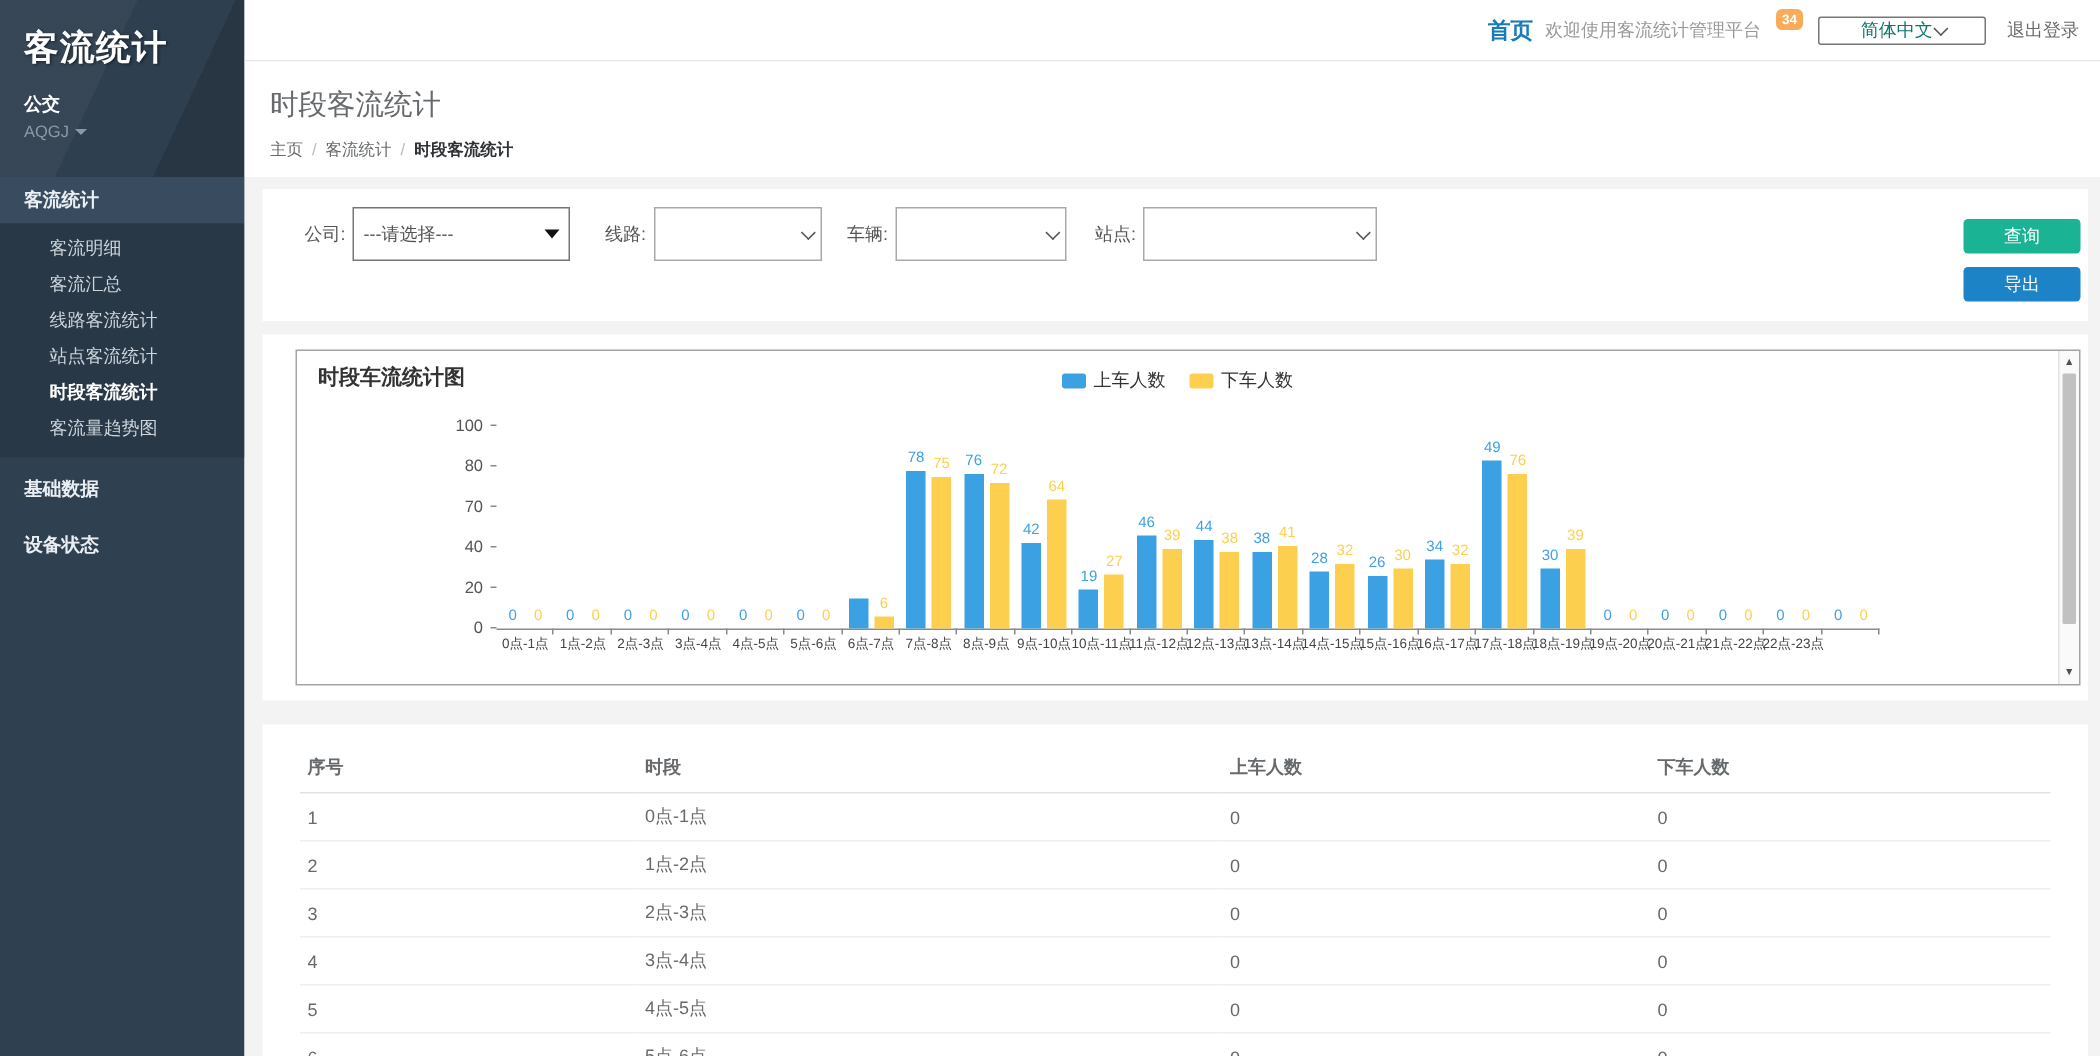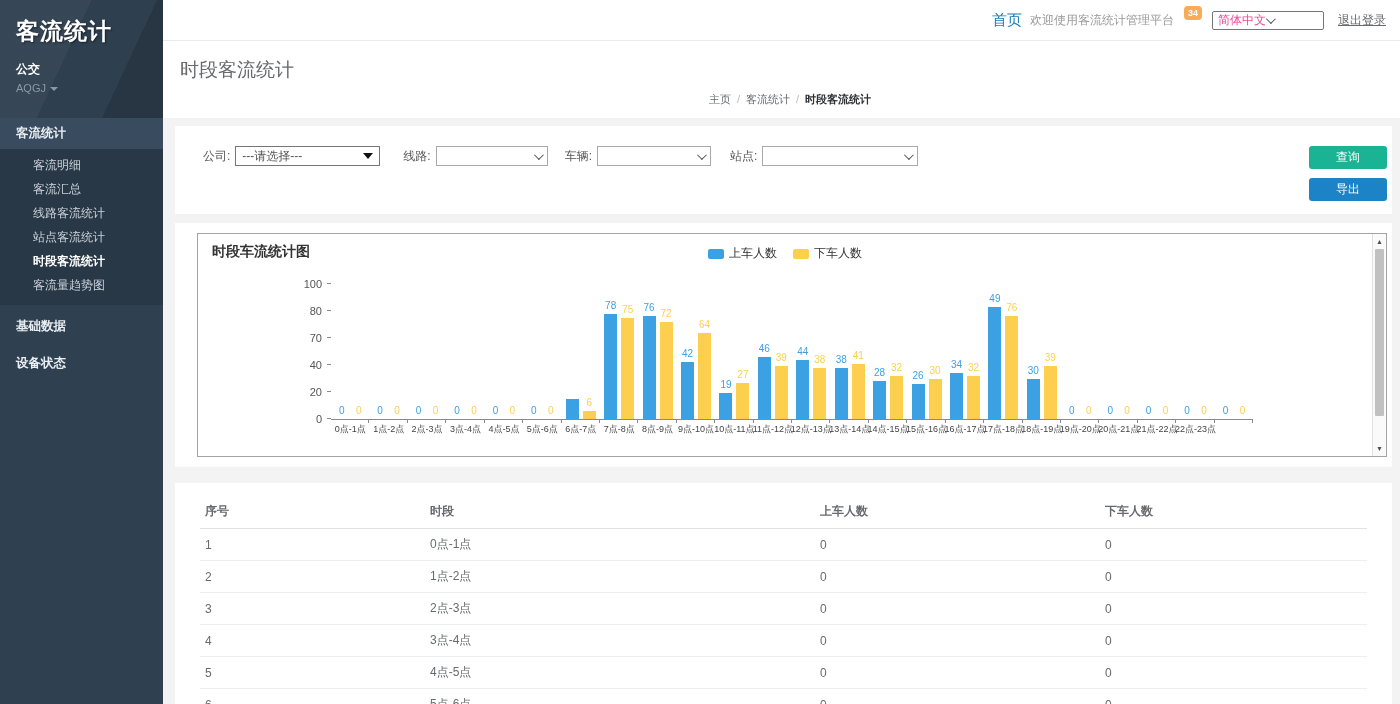--- a/index.html
+++ b/index.html
@@ -24,44 +24,44 @@
   .nav-parent.open { background:#394b5e; }
   .submenu { background:#293846; padding:4px 0 8px 0; }
   .sub-item { height:24px; line-height:24px; padding-left:33px; font-size:12px; color:#ccd4dc; cursor:pointer; }
   .sub-item.active { color:#fff; font-weight:bold; }
 
   
   .main { position:absolute; left:163px; top:0; width:1237px; height:704px; background:#f3f3f4; overflow:hidden; }
 
   .topbar { height:41px; background:#fff; border-bottom:1px solid #e7eaec; display:flex;
     align-items:center; justify-content:flex-end; padding-right:14px; }
-  .home-link { color:#1a7bb9; font-size:15px; font-weight:normal; margin-right:8px; cursor:pointer; }
+  .home-link { color:#1a7bb9; font-size:15px; font-weight:bold; margin-right:8px; cursor:pointer; }
   .welcome { color:#999; font-size:12px; margin-right:10px; }
   .badge { background:#f8ac59; color:#fff; font-size:9px; font-weight:bold; padding:2px 4px;
     border-radius:4px; align-self:flex-start; margin:6px 10px 0 0; }
   .lang-select { width:112px; height:19px; border:1px solid #767676; border-radius:2px; background:#fff;
-    font-size:12px; color:#ec4899; display:flex; align-items:center; padding:0 5px; justify-content:flex-start;
+    font-size:12px; color:#0f766e; display:flex; align-items:center; padding:0 5px; justify-content:center;
     margin-right:14px; cursor:pointer; }
-  .logout { color:#676a6c; font-size:12px; cursor:pointer;text-decoration:underline; }
+  .logout { color:#676a6c; font-size:12px; cursor:pointer; }
 
   .page-heading { background:#fff; padding:16px 0 12px 17px; height:77px; }
   .page-title { color:#676a6c; font-size:19px; font-weight:normal; }
-  .breadcrumb { margin-top:9px; font-size:11px; color:#676a6c;text-align:center; }
+  .breadcrumb { margin-top:9px; font-size:11px; color:#676a6c; }
   .breadcrumb span { cursor:pointer; }
   .bc-sep { color:#bbb; margin:0 6px; cursor:default !important; }
   .bc-current { font-weight:bold; color:#303336; cursor:default !important; }
 
   .panel { background:#fff; margin:0 8px 9px 12px; position:relative; }
 
   
   .panel-filters { height:88px; padding:19px 0 0 28px; margin-top:8px; }
   .filter-row { display:flex; align-items:center; height:22px; margin-bottom:12px;
     font-size:12px; color:#555; }
   .flabel { margin-right:5px; }
-  .sel { border:1px solid #a9a9a9; background:#fff; height:20px; display:flex; align-items:center;
+  .sel { border:1px solid #a9a9a9; background:#fff; height:36px; display:flex; align-items:center;
     justify-content:space-between; padding:0 6px; font-size:12px; color:#555; cursor:pointer; }
   .sel-company { width:145px; margin-right:23px; border-color:#767676; }
   .sel-line { width:112px; margin-right:17px; }
   .sel-vehicle { width:114px; margin-right:19px; }
   .sel-station { width:156px; }
   .sel-date { width:113px; margin-right:5px; }
   .tri-black { width:0; height:0; border-left:5px solid transparent; border-right:5px solid transparent;
     border-top:6px solid #111; }
   .chev { width:7px; height:7px; border-right:1.5px solid #555; border-bottom:1.5px solid #555;
     transform:rotate(45deg) translateY(-2px); }

